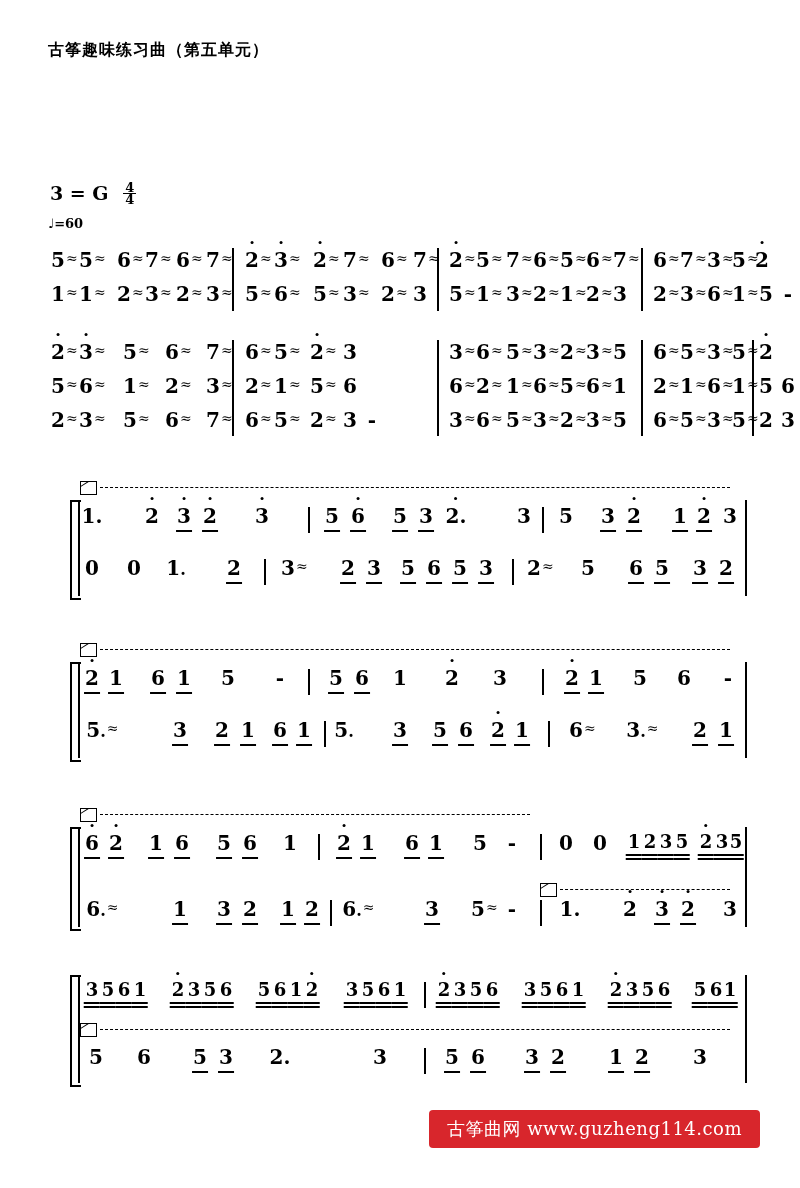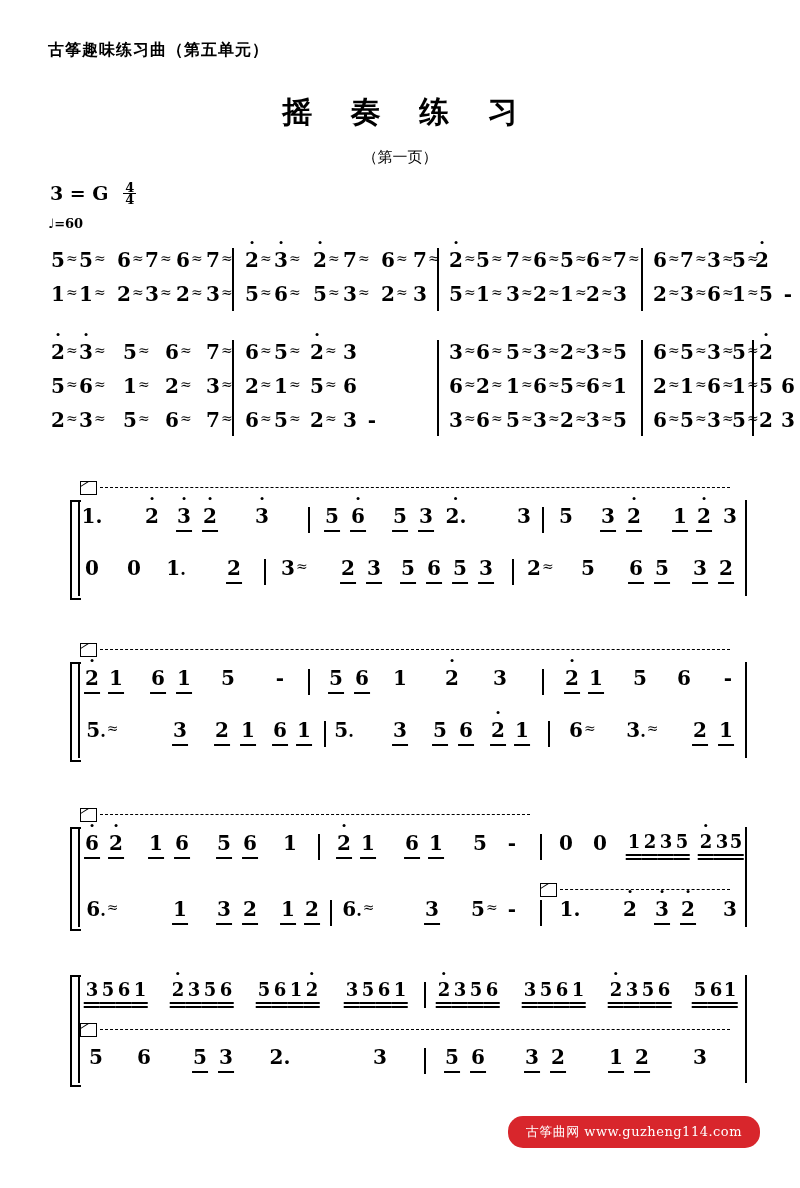--- a/index.html
+++ b/index.html
@@ -89,33 +89,31 @@
     overflow:hidden;
   }
   .repbox:after{
     content:"";position:absolute;left:-2px;top:5px;width:20px;height:1.2px;
     background:#000;transform:rotate(-32deg);transform-origin:left center;
   }
 
   
   .footer{
     position:absolute;right:40px;bottom:40px;
-    background:#d8262c;color:#fff;border-radius:15px;
-    padding:7px 18px;font-family:"DejaVu Serif",serif;font-size:13px;
+    background:#d8262c;color:#fff;border-radius:4px;
+    padding:7px 18px;font-family:"DejaVu Serif",serif;font-size:18px;
     letter-spacing:.5px;
   }
 </style>
 </head>
 <body>
 
 <div class="page">
 
   <div class="series">古筝趣味练习曲（第五单元）</div>
-  <div class="title">摇 奏 练 习</div>
-  <div class="subtitle">（第一页）</div>
 
 
   <div class="keysig">
     <span>3 = G</span>
     <span class="meter">
       <span>4</span>
       <span>4</span>
     </span>
   </div>
   <div class="tempo">♩=60</div>

